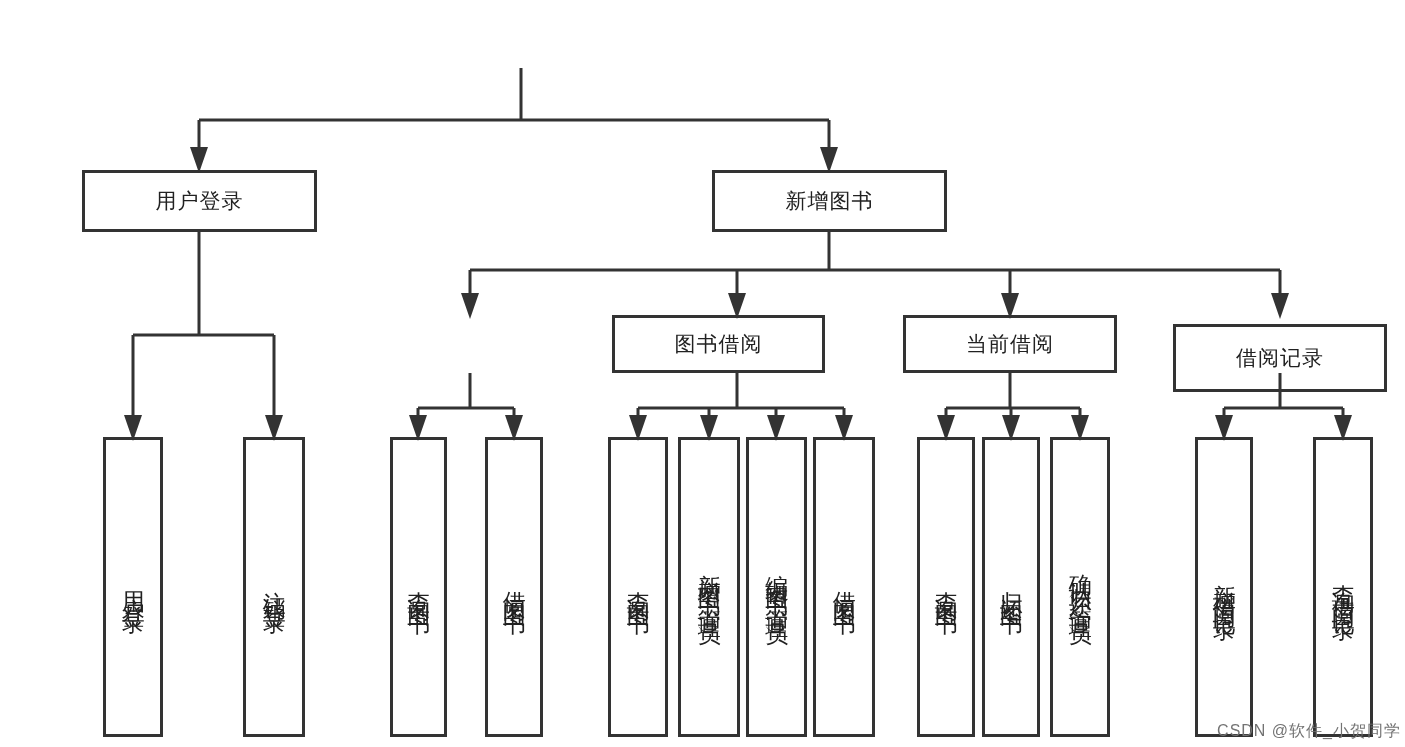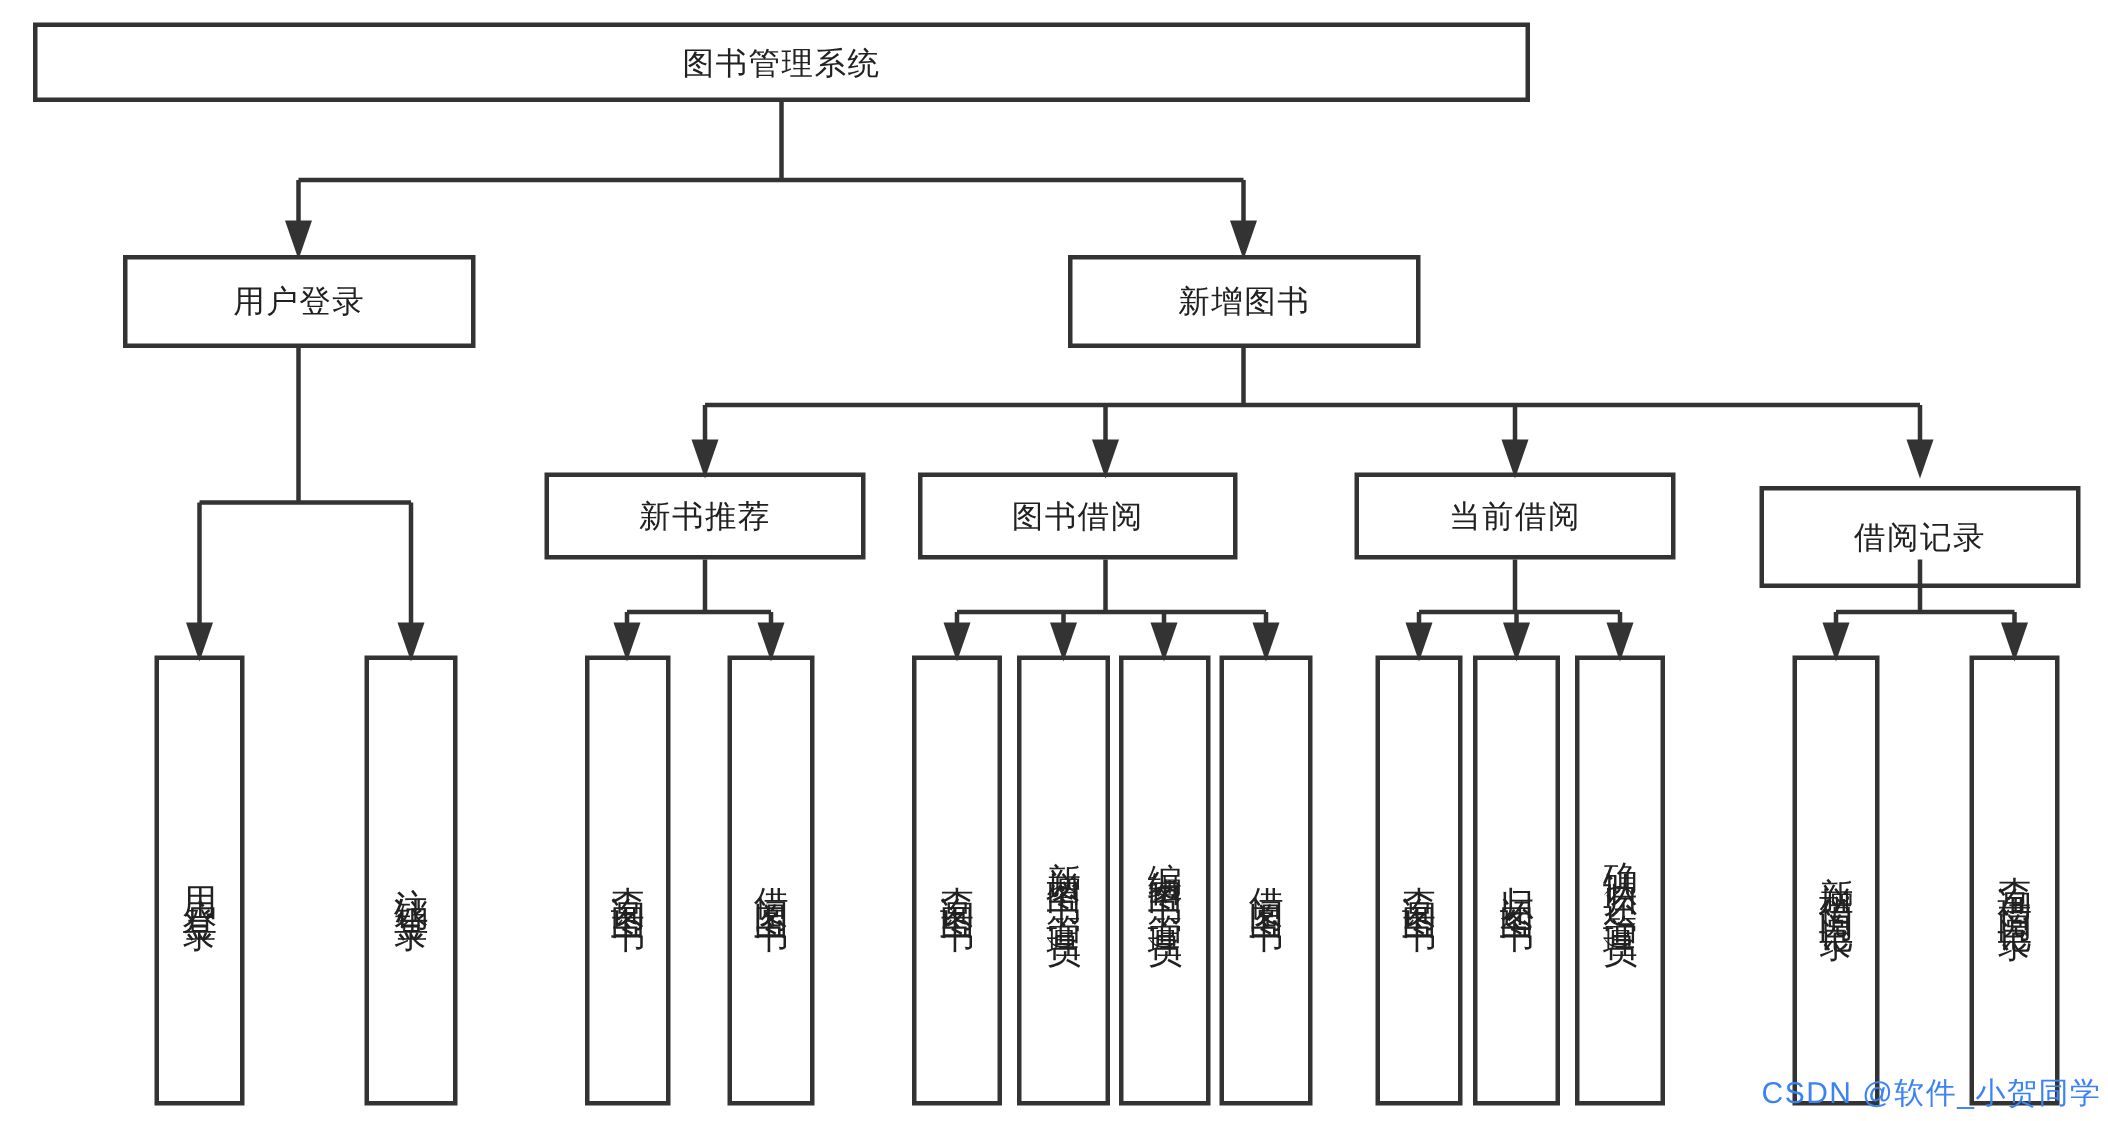--- a/index.html
+++ b/index.html
@@ -35,22 +35,22 @@
     text-orientation: mixed;
     font-size: 23px;
     letter-spacing: 7px;
     line-height: 1.1;
   }
   .leaf { top: 437px; height: 300px; }
   .watermark {
     position: absolute;
     right: 4px;
     bottom: 5px;
-    font-size: 20px;
-    color: #3b82f6;
+    font-size: 16px;
+    color: #737373;
     letter-spacing: 1px;
     z-index: 5;
     white-space: nowrap;
   }
 </style>
 </head>
 <body>
 
 <div class="canvas">
 
@@ -80,26 +80,24 @@
       <polygon points="767,415 785,415 776,441"></polygon>
       <polygon points="835,415 853,415 844,441"></polygon>
       <polygon points="937,415 955,415 946,441"></polygon>
       <polygon points="1002,415 1020,415 1011,441"></polygon>
       <polygon points="1071,415 1089,415 1080,441"></polygon>
       <polygon points="1215,415 1233,415 1224,441"></polygon>
       <polygon points="1334,415 1352,415 1343,441"></polygon>
     </g>
   </svg>
 
-  <div class="box h" style="left:22px;top:15px;width:998px;height:53px">图书管理系统</div>
 
   <div class="box h" style="left:82px;top:170px;width:235px;height:62px">用户登录</div>
   <div class="box h" style="left:712px;top:170px;width:235px;height:62px">新增图书</div>
 
-  <div class="box h" style="left:363px;top:315px;width:214px;height:58px">新书推荐</div>
   <div class="box h" style="left:612px;top:315px;width:213px;height:58px">图书借阅</div>
   <div class="box h" style="left:903px;top:315px;width:214px;height:58px">当前借阅</div>
   <div class="box h" style="left:1173px;top:324px;width:214px;height:68px">借阅记录</div>
 
   <div class="box v leaf" style="left:103px;width:60px">
     <span class="vtext">用户登录</span>
   </div>
   <div class="box v leaf" style="left:243px;width:62px">
     <span class="vtext">注销登录</span>
   </div>

